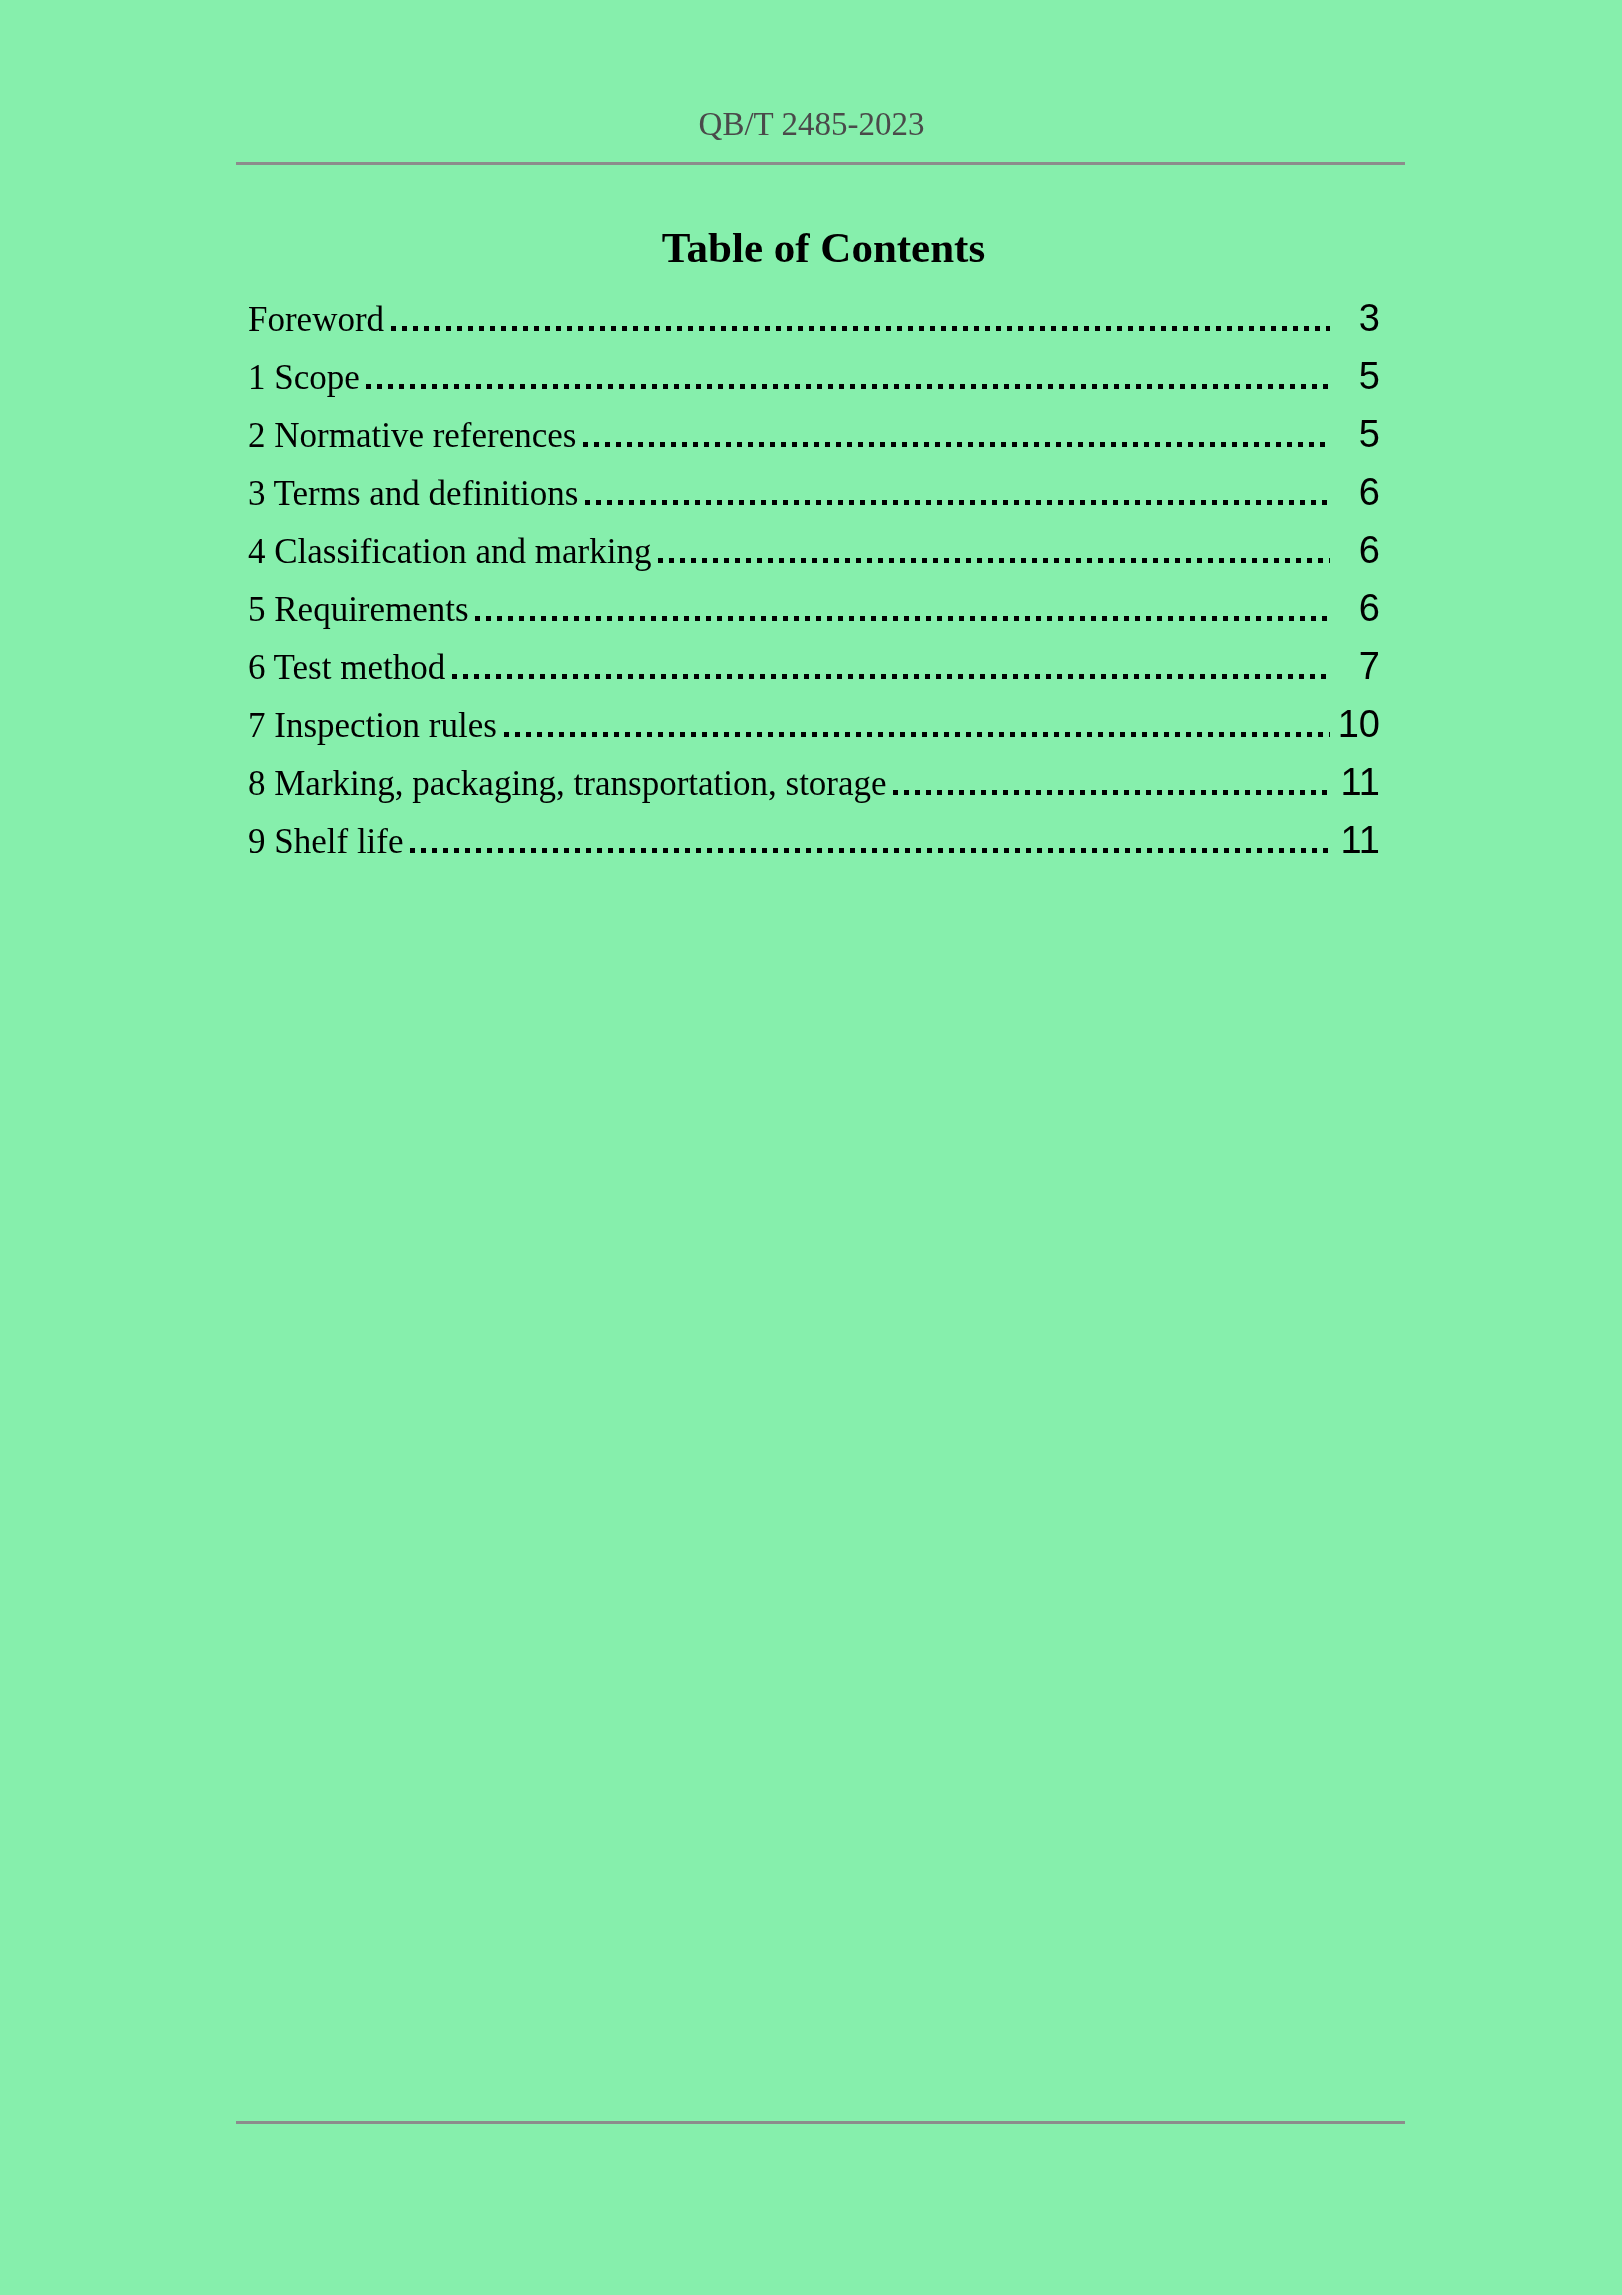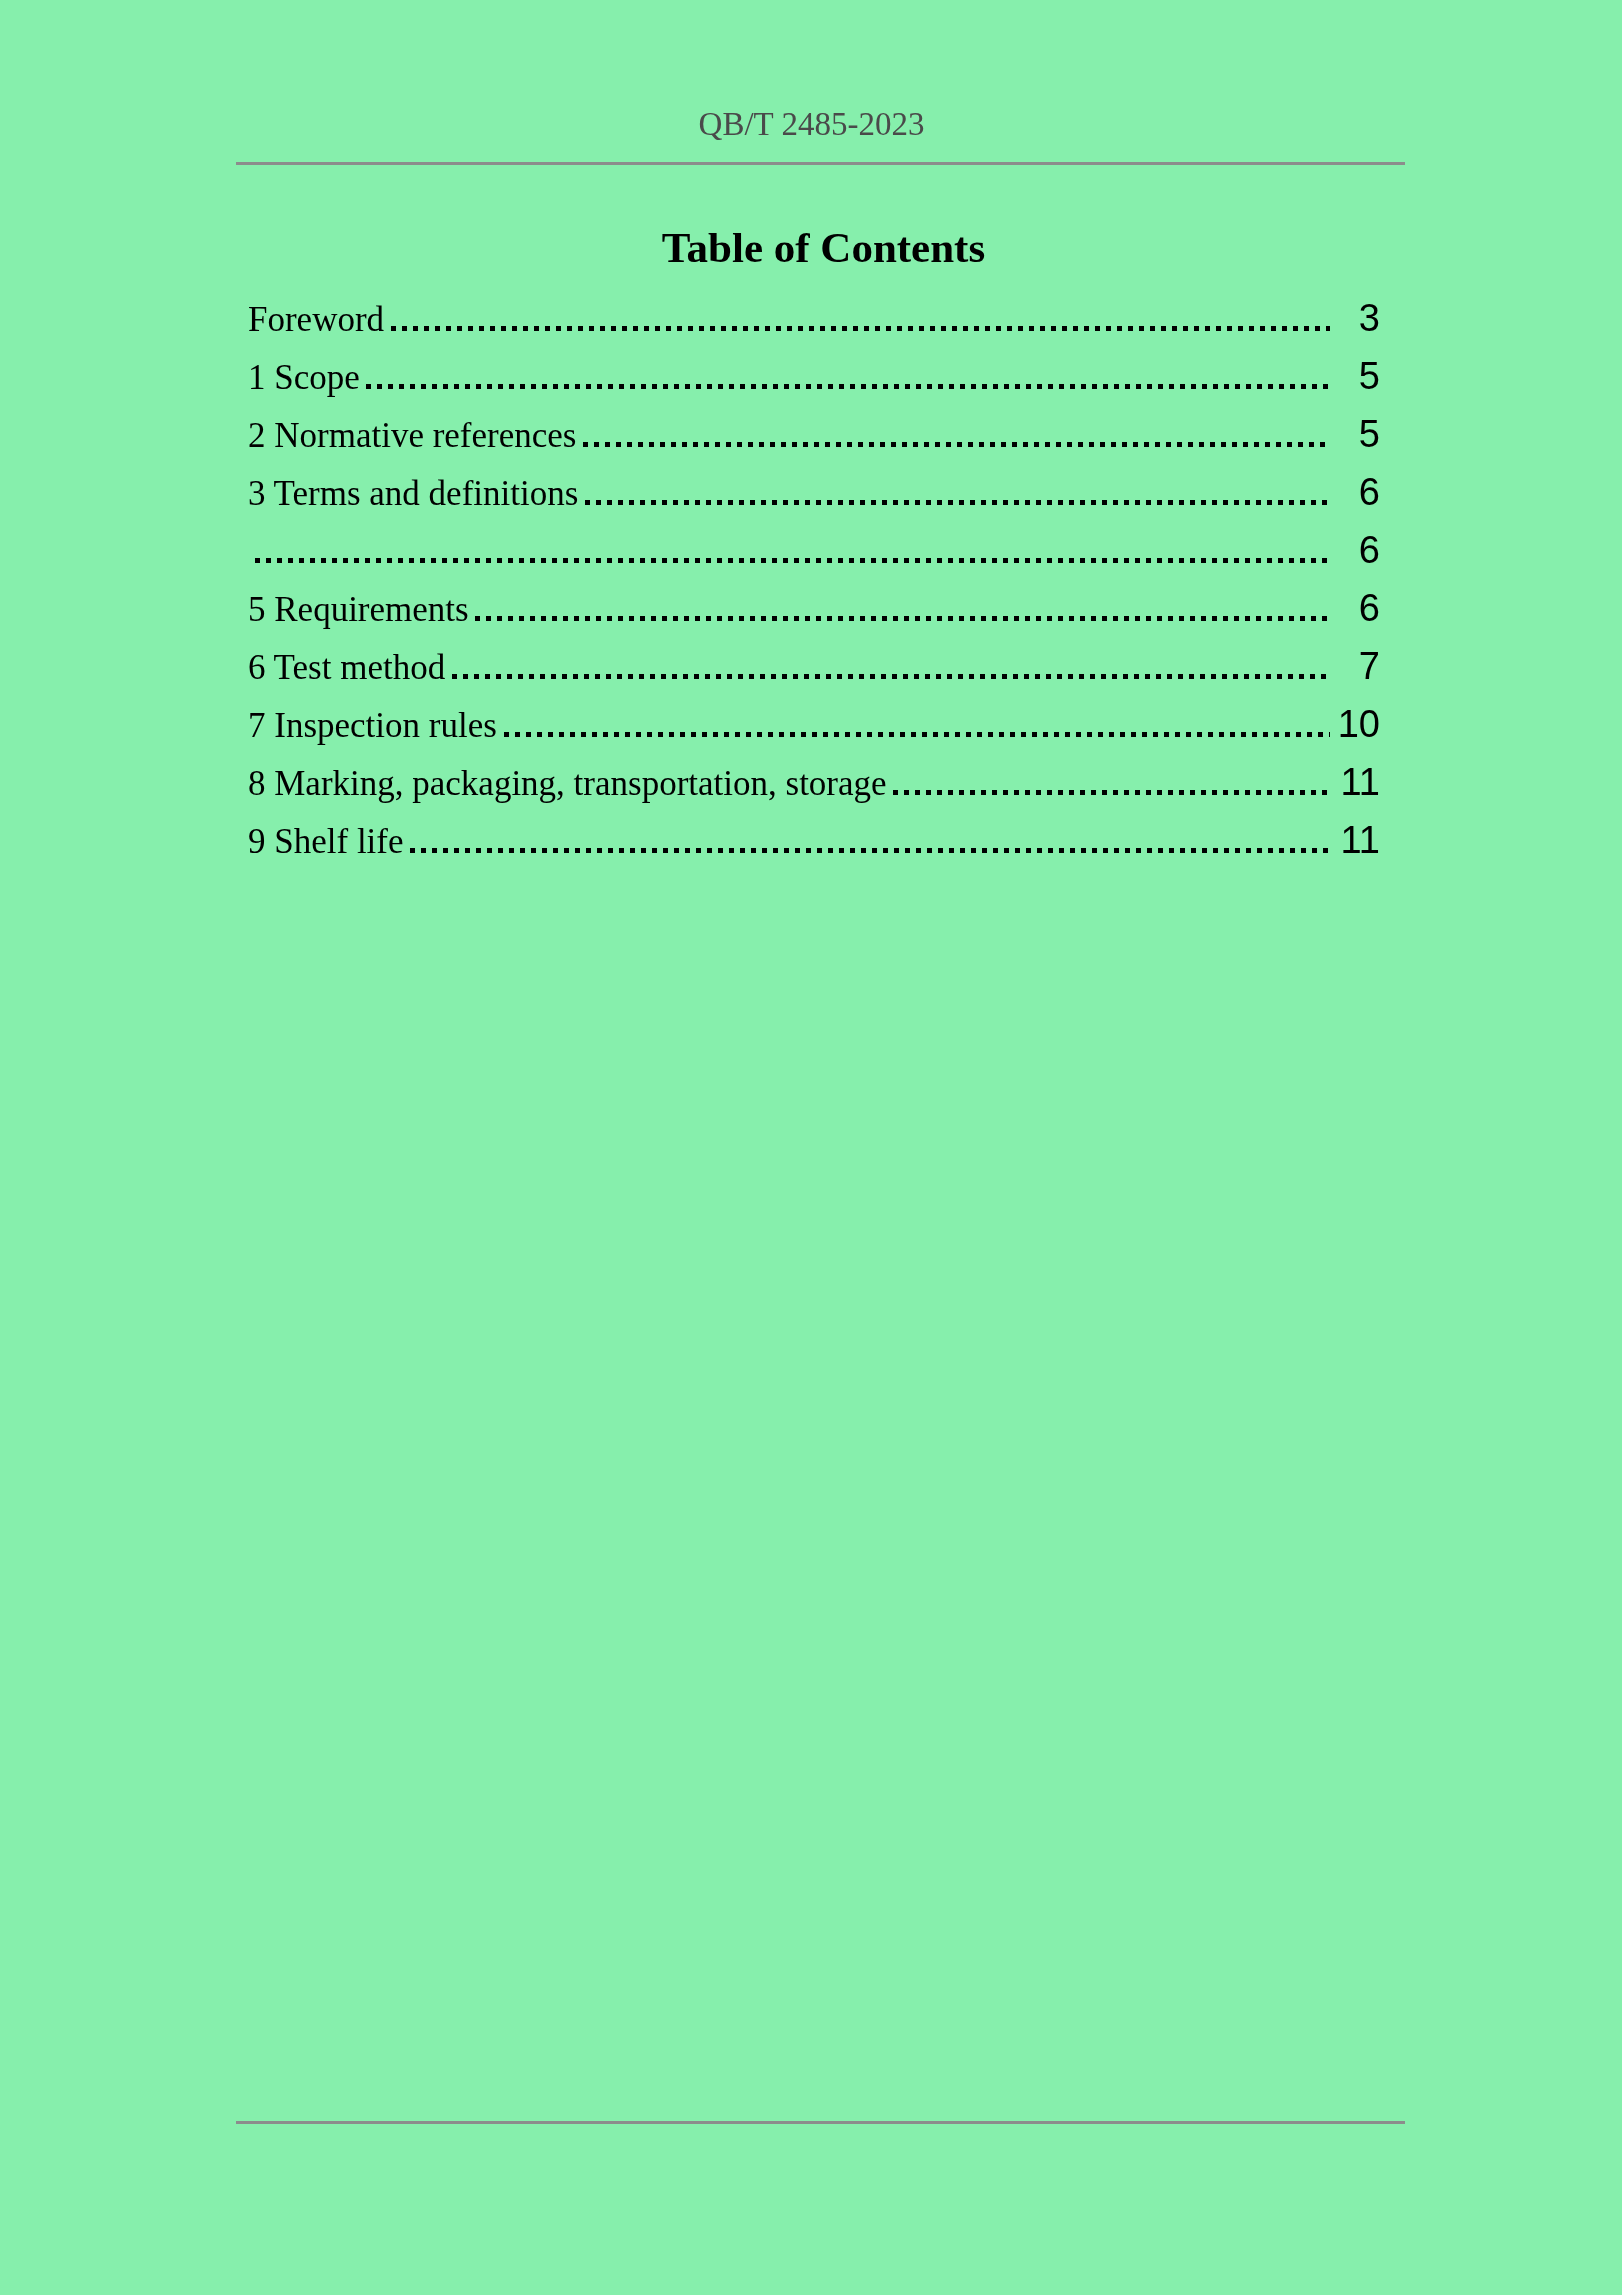--- a/index.html
+++ b/index.html
@@ -142,20 +142,21 @@
       <span class="toc-page">5</span>
     </div>
 
     <div class="toc-row">
       <span class="toc-label">3 Terms and definitions</span>
       <span class="toc-leader"></span>
       <span class="toc-page">6</span>
     </div>
 
     <div class="toc-row">
+      <span class="toc-label">4 Classification and marking</span>
       <span class="toc-leader"></span>
       <span class="toc-page">6</span>
     </div>
 
     <div class="toc-row">
       <span class="toc-label">5 Requirements</span>
       <span class="toc-leader"></span>
       <span class="toc-page">6</span>
     </div>
 

